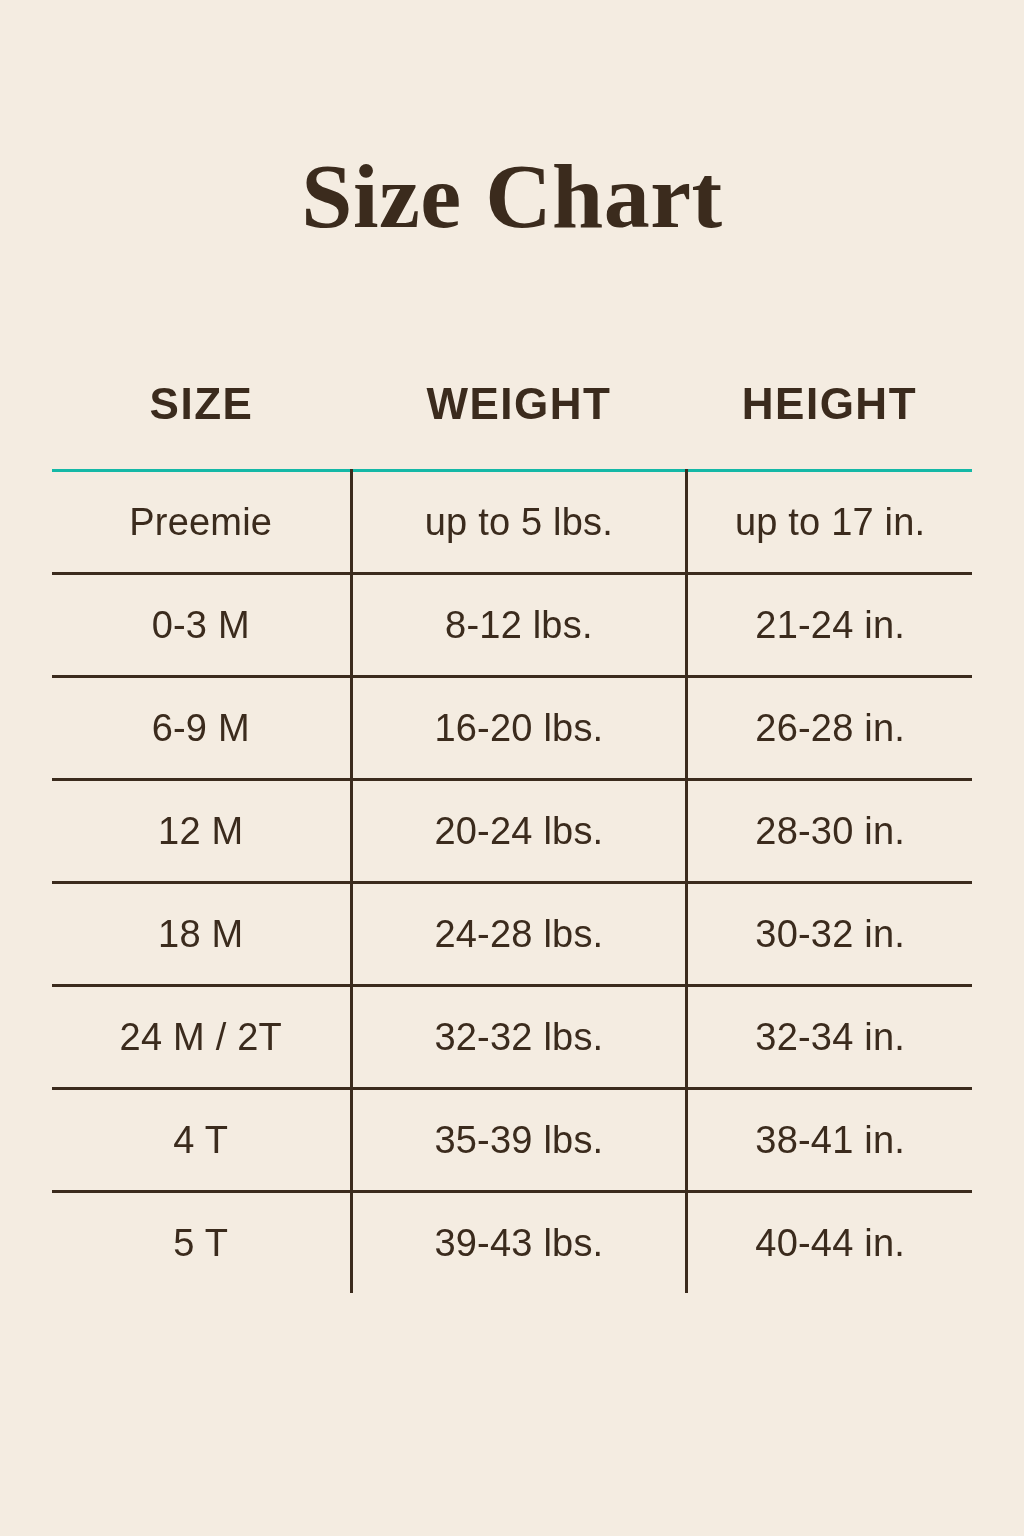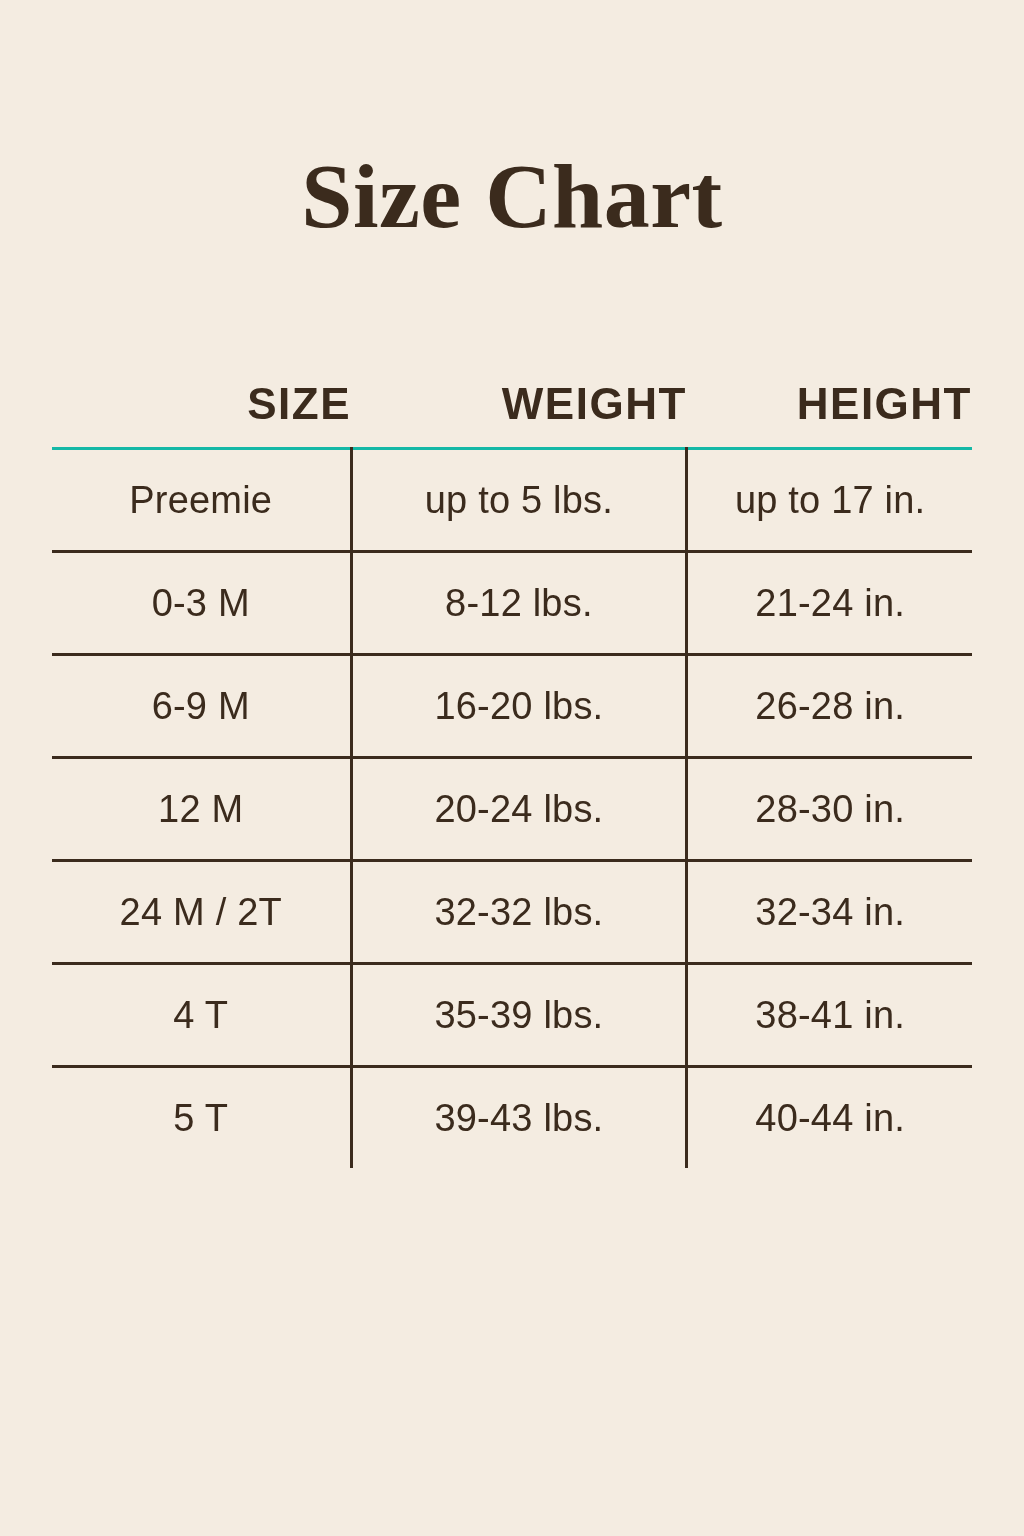--- a/index.html
+++ b/index.html
@@ -43,22 +43,22 @@
   }
   table.size-chart col.c1 { width: 32.5%; }
   table.size-chart col.c2 { width: 36.5%; }
   table.size-chart col.c3 { width: 31%; }
 
   table.size-chart thead th {
     font-size: 44px;
     font-weight: bold;
     letter-spacing: 1.5px;
     color: #3b2b1d;
-    text-align: right;
-    padding: 0 0 18px 0;
+    text-align: center;
+    padding: 0 0 40px 0;
     border: none;
   }
   table.size-chart tbody td {
     font-size: 38px;
     font-weight: 400;
     color: #3b2b1d;
     text-align: center;
     height: 100px;
     padding: 0;
     border-top: 3px solid #3b2b1d;
@@ -111,20 +111,25 @@
             <td>6-9 M</td>
             <td>16-20 lbs.</td>
             <td>26-28 in.</td>
           </tr>
           <tr>
             <td>12 M</td>
             <td>20-24 lbs.</td>
             <td>28-30 in.</td>
           </tr>
           <tr>
+            <td>18 M</td>
+            <td>24-28 lbs.</td>
+            <td>30-32 in.</td>
+          </tr>
+          <tr>
             <td>24 M / 2T</td>
             <td>32-32 lbs.</td>
             <td>32-34 in.</td>
           </tr>
           <tr>
             <td>4 T</td>
             <td>35-39 lbs.</td>
             <td>38-41 in.</td>
           </tr>
           <tr>

